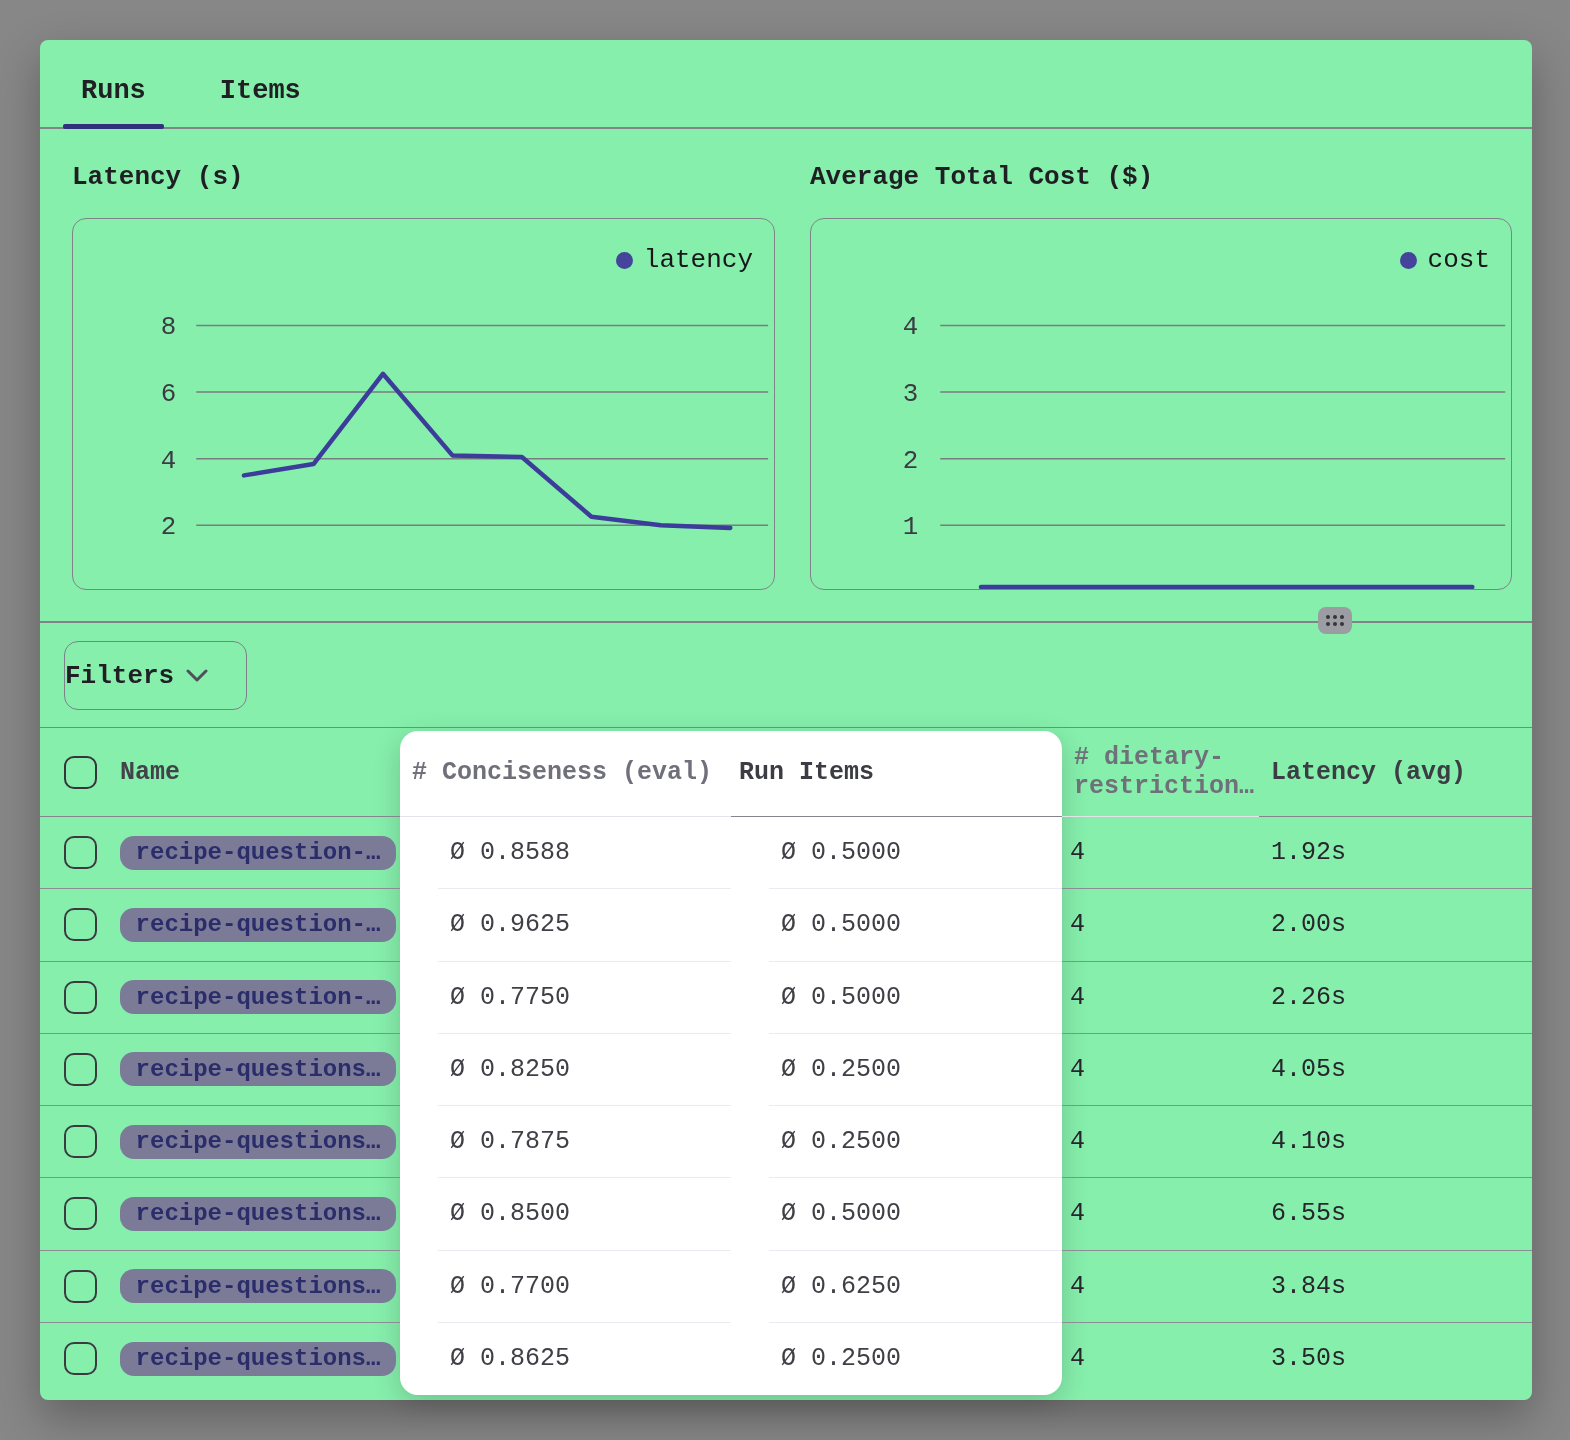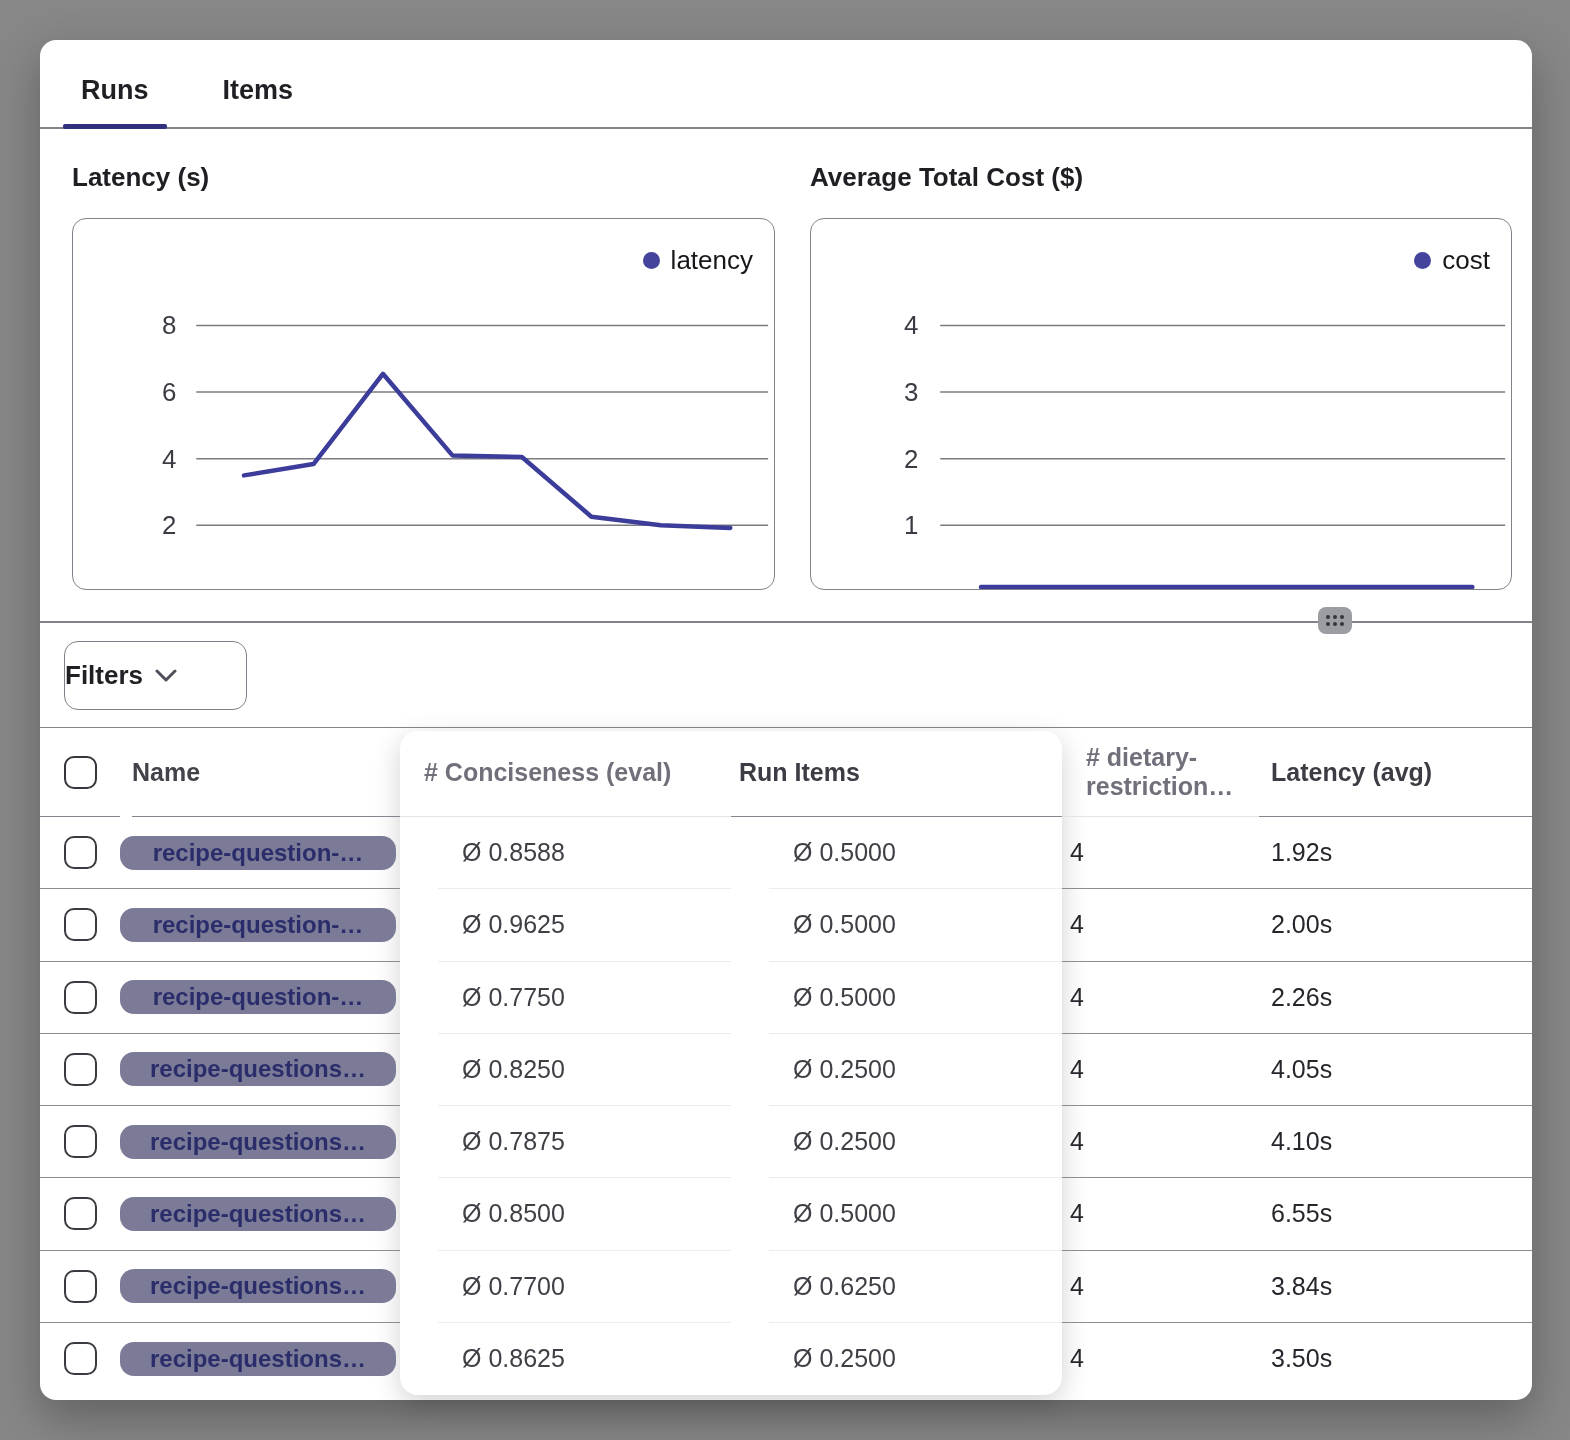--- a/index.html
+++ b/index.html
@@ -9,23 +9,24 @@
     background: #878787;
     position: relative;
     overflow: hidden;
   }
   .stage { position: absolute; inset: 0; }
 
   
   .card {
     position: absolute; left: 40px; top: 40px;
     width: 1492px; height: 1360px;
-    background: #ffffff;
-    border-radius: 16px;
+    background: #86efac;
+    border-radius: 8px;
     box-shadow: 0 18px 45px rgba(0,0,0,0.28);
+    font-family: Liberation Mono, monospace;
   }
 
   
   .tabbar-border { position: absolute; left: 0; top: 87px; width: 100%; height: 1.5px; background: #83838a; }
   .tabs { position: absolute; left: 23px; top: 13px; height: 75px; display: flex; gap: 38px; }
   .tab {
     position: relative; height: 100%;
     display: flex; align-items: center;
     padding: 0 18px;
     font-size: 27px; font-weight: 600; color: #1f1f24;
@@ -94,27 +95,27 @@
   .trow > div { height: 100%; display: flex; align-items: center; }
 
   
   .thead > div { border-bottom: 1.5px solid #85858d; }
   .thead > div.hl { border-bottom: 1.5px solid #e3e3ea; }
   .tbody-row > div { border-bottom: 1px solid #8c8c93; }
   .tbody-row > div.hl { border-bottom: 1px solid #ebebf1; margin-left: 38px; }
   .tbody-row.last > div { border-bottom: none; }
 
   .col-head { font-size: 25px; font-weight: 600; color: #3c3c44; }
-  .col-head.name-head { color: #42424a; margin-left: 12px; }
+  .col-head.name-head { color: #42424a; }
   .col-head.hl { color: #70707b; }
   .cell-val { font-size: 25px; color: #26262c; }
   .cell-val.hl { color: #3f3f46; }
   .pad-cell { }
 
-  .c-conc, .c-diet { padding-left: 24px; }
+  .c-conc, .c-diet { padding-left: 12px; }
   .c-run { padding-left: 8px; }
   .c-lat { padding-left: 12px; }
 
   .checkbox {
     width: 33px; height: 33px; border: 2.5px solid #35353b; border-radius: 10px;
     background: transparent; cursor: pointer; flex: none;
   }
   .tbody-row .checkbox { border-color: #3a3a40; }
 
   .name-pill {

